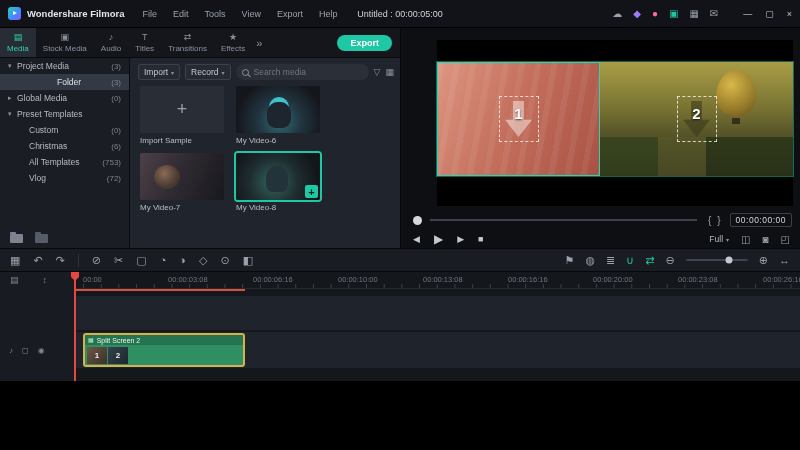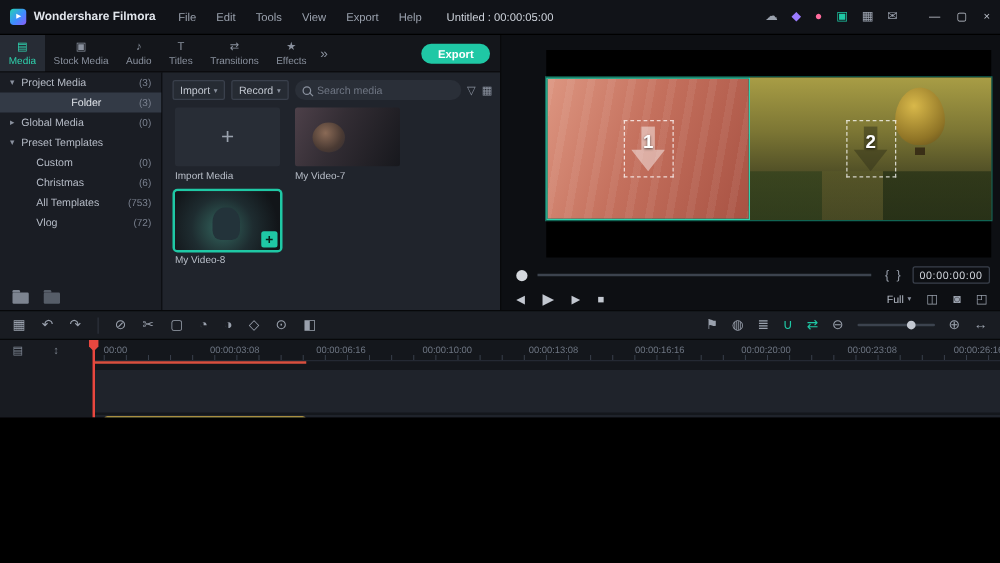--- a/index.html
+++ b/index.html
@@ -1,18 +1,18 @@
 <!DOCTYPE html>
 <html><head>
 <meta charset="utf-8">
 <style>
   * { margin:0; padding:0; box-sizing:border-box; }
   html,body { background:#000; }
   #app {
-    position:relative; width:800px; height:334px; overflow:hidden;
+    position:relative; width:800px; height:381px; overflow:hidden;
     background:#101218; font-family:"Liberation Sans","DejaVu Sans",sans-serif;
     color:#c3c8d1; -webkit-font-smoothing:antialiased; user-select:none;
   }
 
   
   .titlebar { position:absolute; left:0; top:0; width:800px; height:28px;
     background:#111318; border-bottom:1px solid #000; display:flex; align-items:center; padding:0 8px; }
   .logo { width:13px; height:13px; border-radius:3px;
     background:linear-gradient(135deg,#24d3b4 0%,#3f8cff 55%,#8b5cf6 100%); position:relative; flex:none; }
   .logo::after { content:""; position:absolute; left:5px; top:4px;
@@ -299,21 +299,25 @@
       <div class="search">
         <span class="mag"></span>
         <input placeholder="Search media" style="">
       </div>
       <span class="mp-ic">▽</span>
       <span class="mp-ic">▦</span>
     </div>
     <div class="mp-grid">
       <div class="tile">
         <div class="thumb import">+</div>
-        <div class="tile-label">Import Media</div>
+        <div class="tile-label">Import Sample</div>
+      </div>
+      <div class="tile">
+        <div class="thumb v6"></div>
+        <div class="tile-label">My Video-6</div>
       </div>
       <div class="tile">
         <div class="thumb v7"></div>
         <div class="tile-label">My Video-7</div>
       </div>
       <div class="tile">
         <div class="thumb v8 selected">
           <div class="add-badge">+</div>
         </div>
         <div class="tile-label">My Video-8</div>

